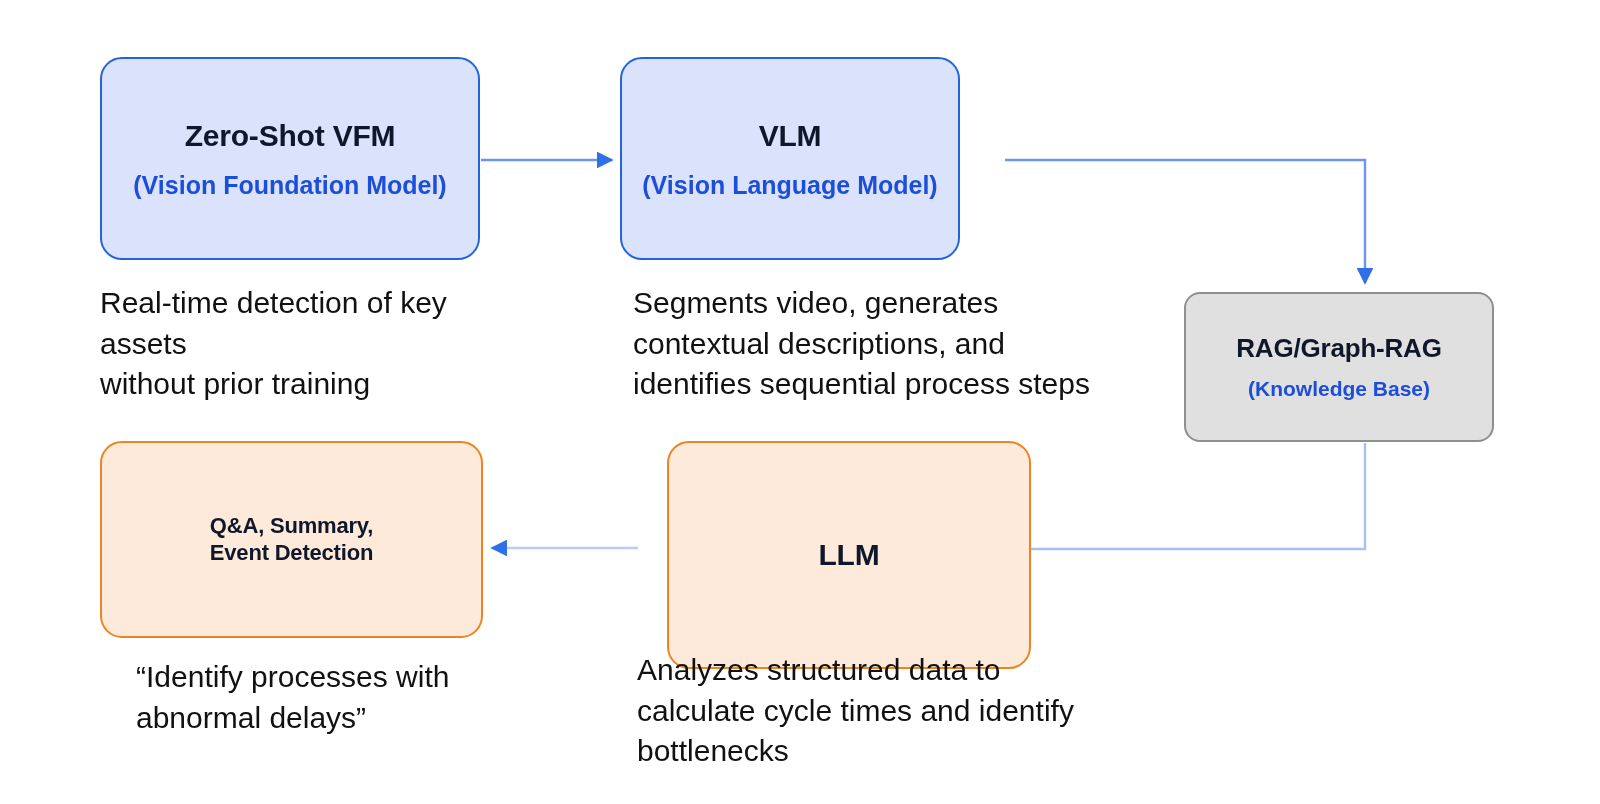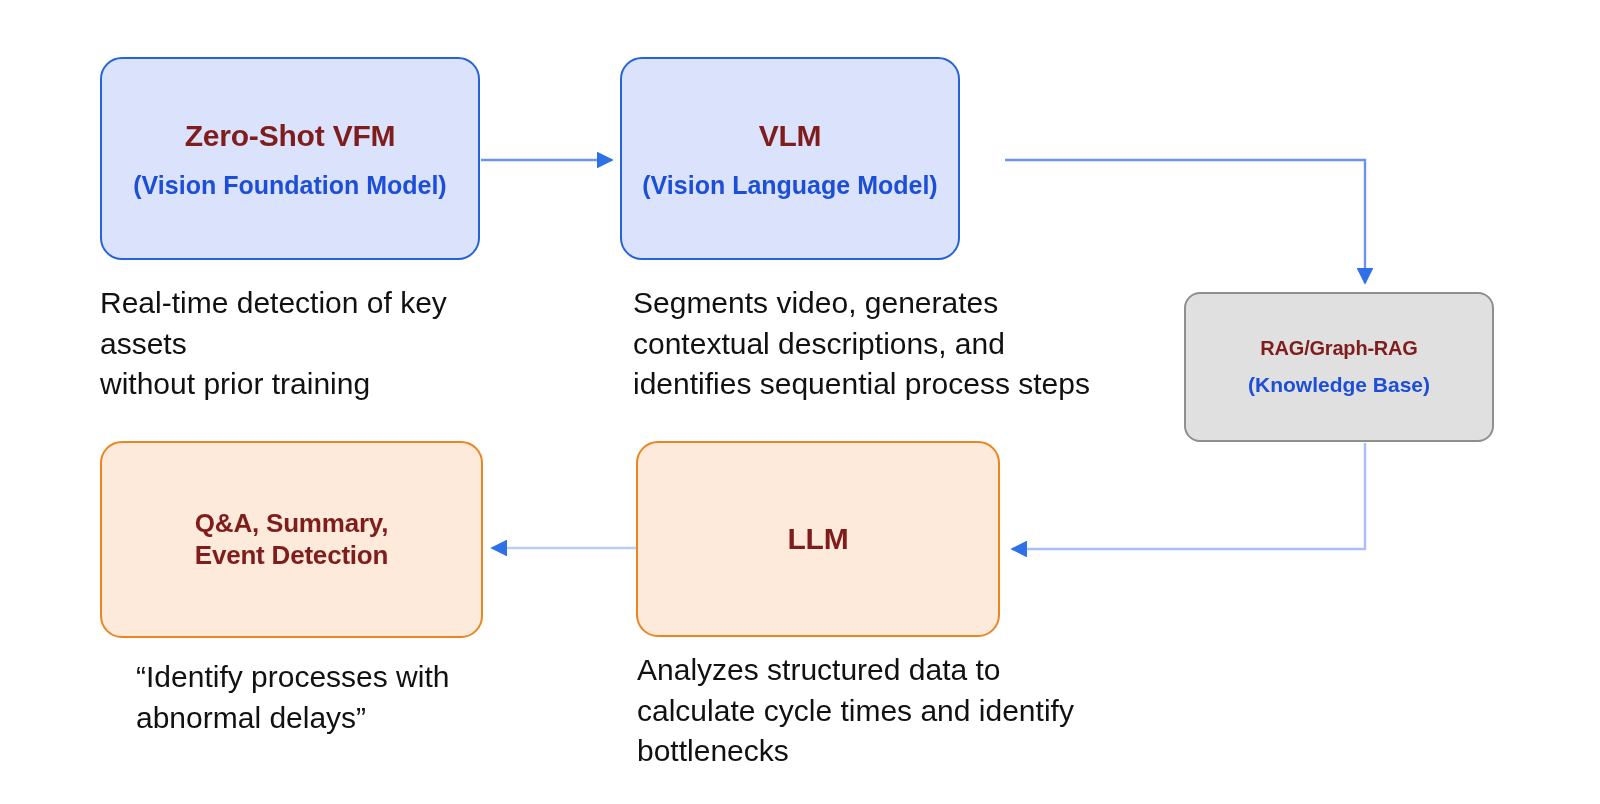--- a/index.html
+++ b/index.html
@@ -38,43 +38,43 @@
     background: #fdeada;
     border: 2px solid #ec8421;
   }
   .node.gray {
     background: #e0e0e0;
     border: 2px solid #8f8f8f;
     border-radius: 16px;
   }
   .node-title {
     font-weight: bold;
-    color: #7f1d1d;
+    color: #0f172a;
     letter-spacing: -0.2px;
     line-height: 1.2;
   }
   .node-sub {
     color: #1d4ed8;
     line-height: 1.2;
     font-weight: bold;
   }
 
   #node-vfm      { left: 100px; top: 57px;  width: 380px; height: 203px; }
   #node-vlm      { left: 620px; top: 57px;  width: 340px; height: 203px; }
   #node-rag      { left: 1184px; top: 292px; width: 310px; height: 150px; }
   #node-qa       { left: 100px; top: 441px; width: 383px; height: 197px; }
-  #node-llm      { left: 636px; top: 441px; width: 364px; height: 196px; }
+  #node-llm      { left: 667px; top: 441px; width: 364px; height: 228px; }
 
   #node-vfm .node-title, #node-vlm .node-title { font-size: 30px; margin-bottom: 16px; }
   #node-vfm .node-sub,  #node-vlm .node-sub   { font-size: 25px; }
 
-  #node-rag .node-title { font-size: 20px; margin-bottom: 12px; }
+  #node-rag .node-title { font-size: 26px; margin-bottom: 12px; }
   #node-rag .node-sub   { font-size: 21px; }
 
-  #node-qa .node-title  { font-size: 26px; }
+  #node-qa .node-title  { font-size: 22px; }
   #node-llm .node-title { font-size: 30px; }
 
   
   .caption {
     position: absolute;
     color: #111111;
     font-size: 30px;
     line-height: 1.35;
     white-space: pre-line;
   }

